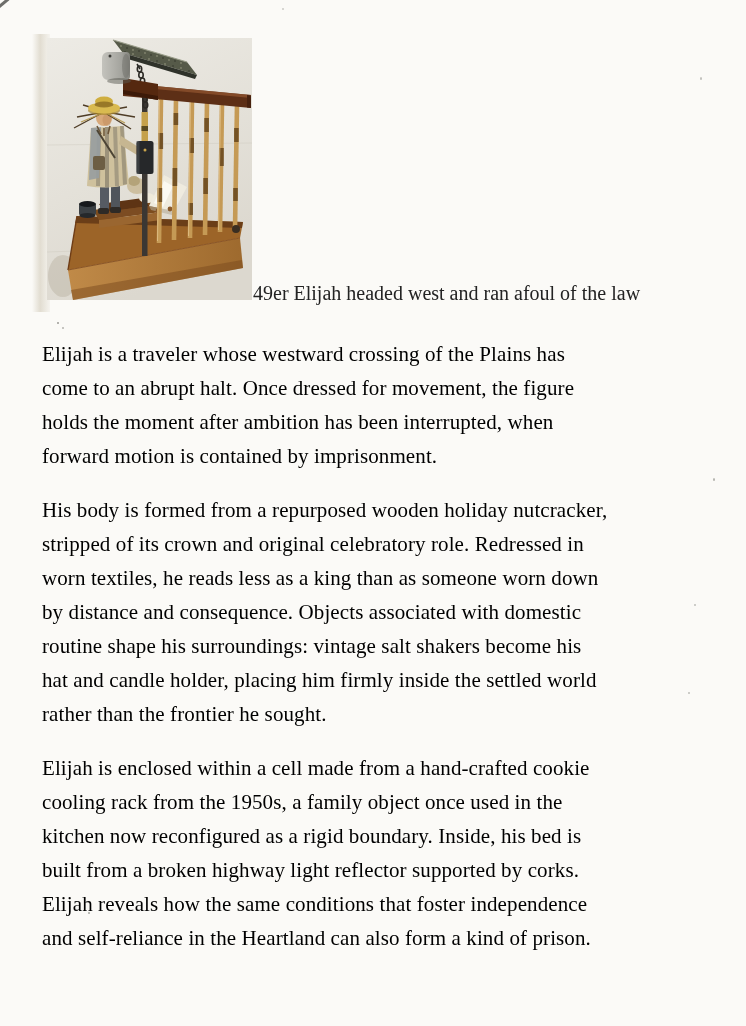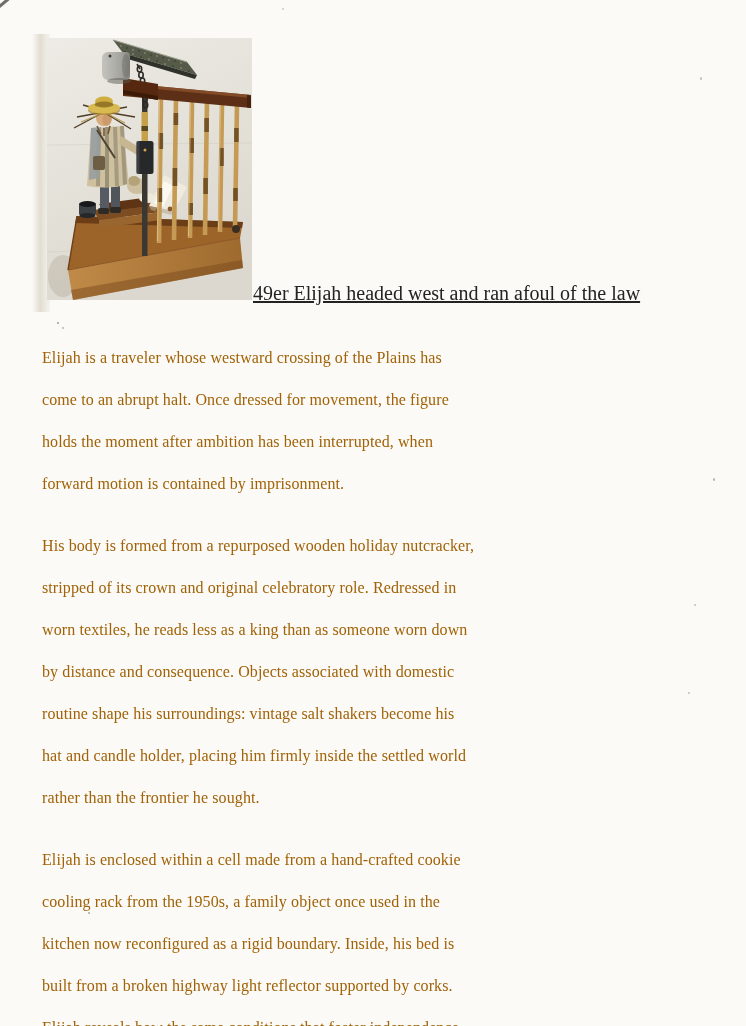--- a/index.html
+++ b/index.html
@@ -12,26 +12,26 @@
   .page{position:absolute;inset:0;}
   
   .edge-mark{position:absolute;left:-4px;top:2px;width:14px;height:3px;background:#4a4a46;transform:rotate(-40deg);opacity:.8;}
   
   .photo-band{position:absolute;left:32px;top:34px;width:18px;height:278px;
     background:linear-gradient(90deg,rgba(211,203,184,0) 0%,rgba(205,197,178,.55) 45%,rgba(205,197,178,.12) 100%);}
   .photo{position:absolute;left:47px;top:38px;width:205px;height:262px;margin:0;}
   .photo svg{display:block;}
   .caption{
     position:absolute;left:253px;top:281px;width:440px;
-    font-size:20px;line-height:24px;color:#232323;text-decoration:underline;
+    font-size:20px;line-height:24px;color:#232323;
   }
   .body-text{position:absolute;left:42px;top:337px;width:634px;}
   .body-text p{
-    margin:0 0 20px 0;font-size:16px;line-height:42px;
-    white-space:pre-line;color:#a16207;letter-spacing:.1px;
+    margin:0 0 20px 0;font-size:21px;line-height:34px;
+    white-space:pre-line;color:#000000;letter-spacing:.1px;
   }
   .speck{position:absolute;border-radius:50%;background:#84837d;}
   .f-woodtop{fill:var(--c-wood_top,#9c6428);}
   .f-rail{fill:var(--c-rail,#5d2f16);}
   .f-bar{fill:var(--c-bar,#c59a55);}
   .f-roof{fill:var(--c-roof,#565a49);}
   .f-hat{fill:var(--c-hat,#d9ba50);}
   .f-coat{fill:var(--c-coat,#cfc19d);}
   .f-pants{fill:var(--c-pants,#565b63);}
   .f-bed{fill:var(--c-bed,#efebdf);}

